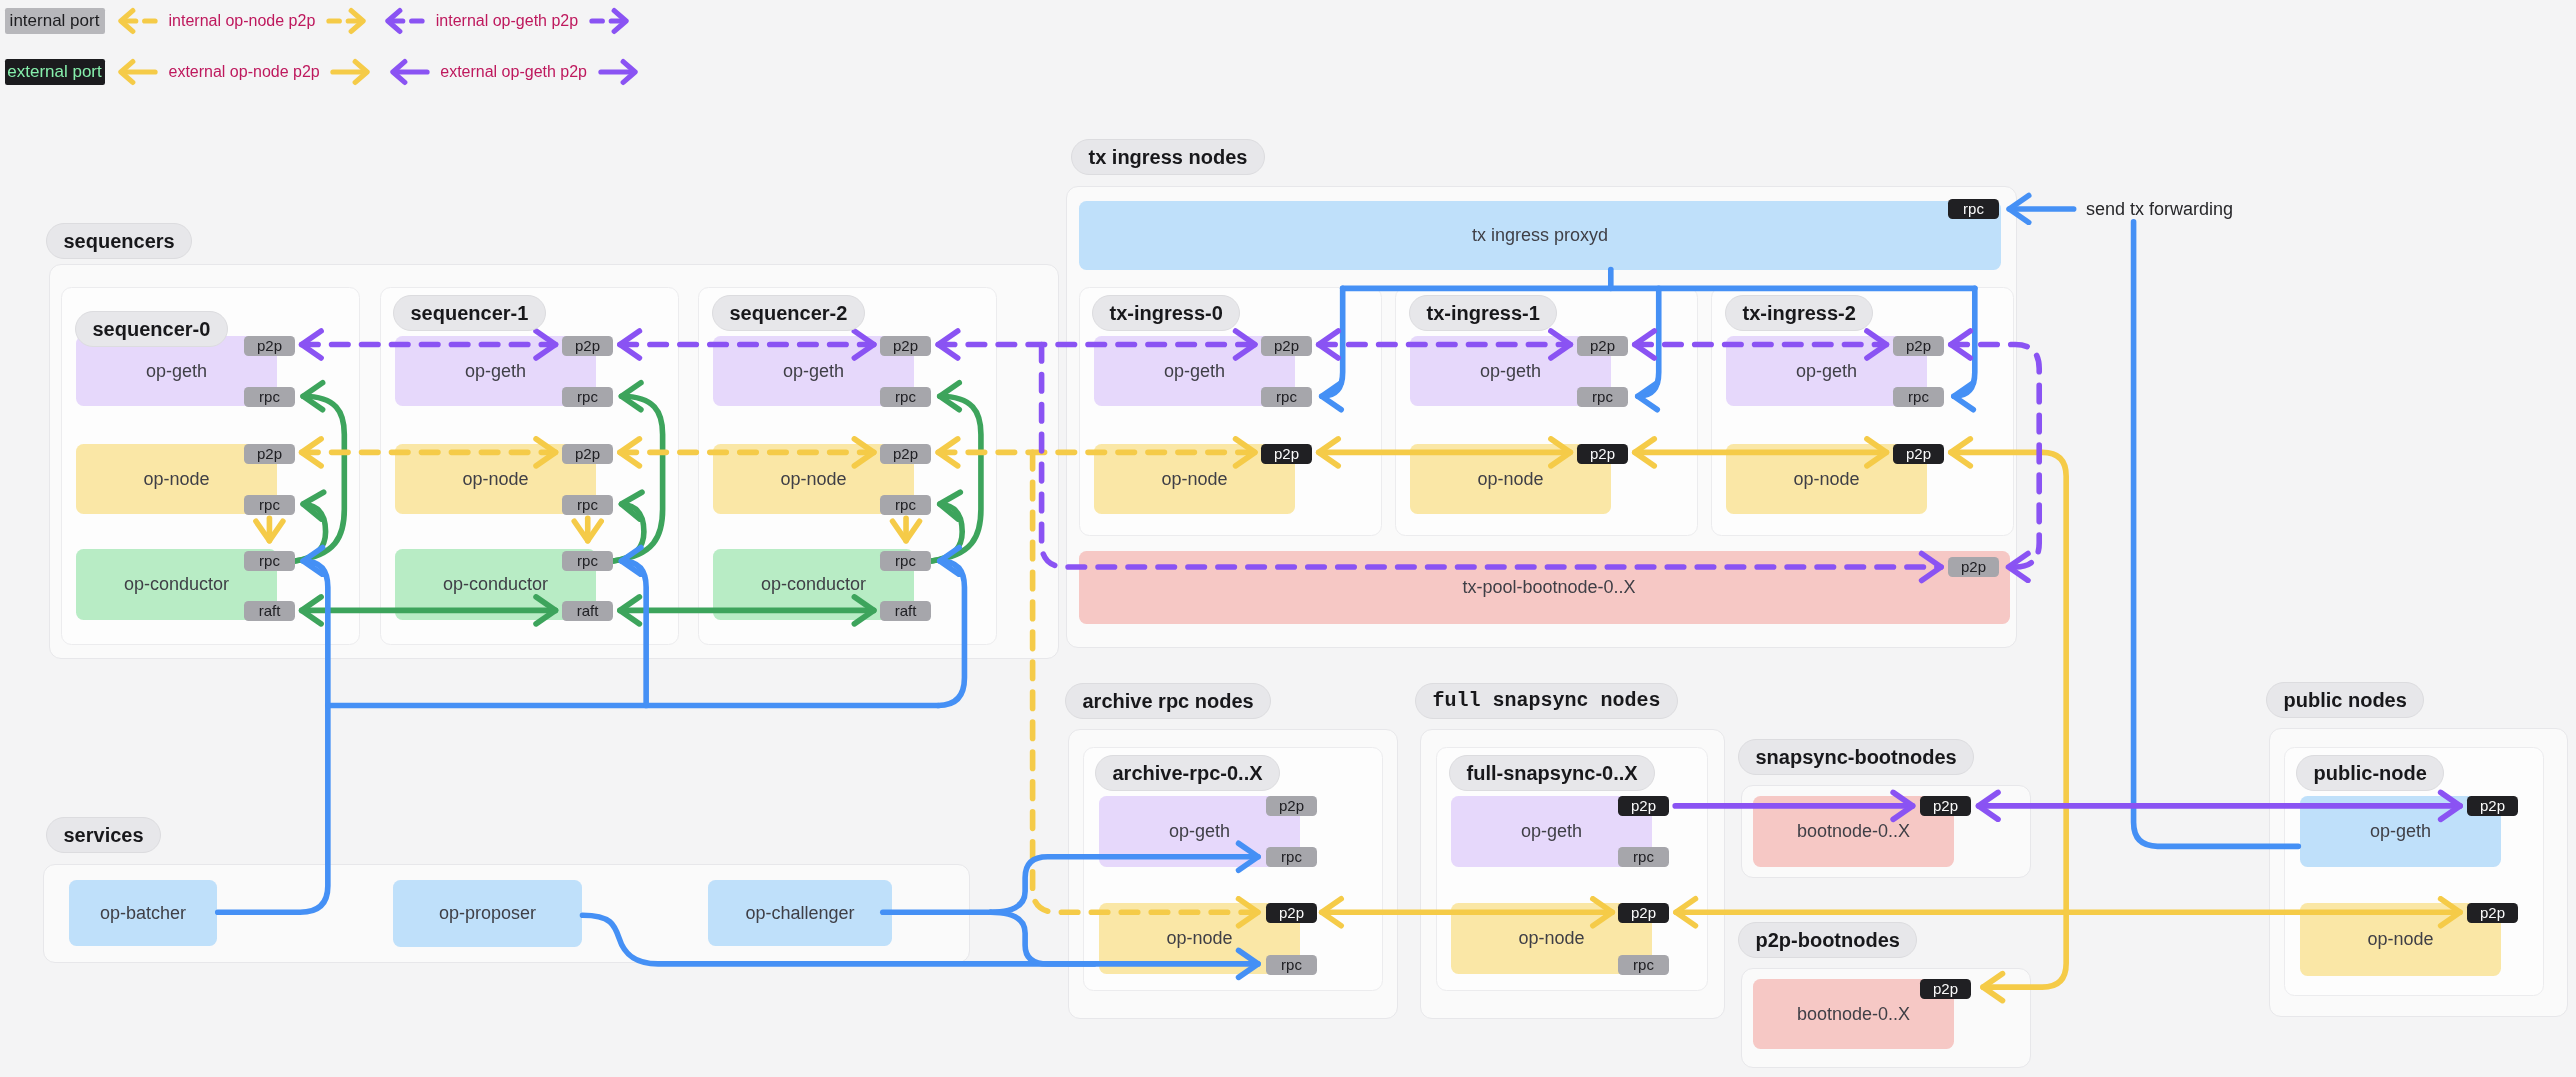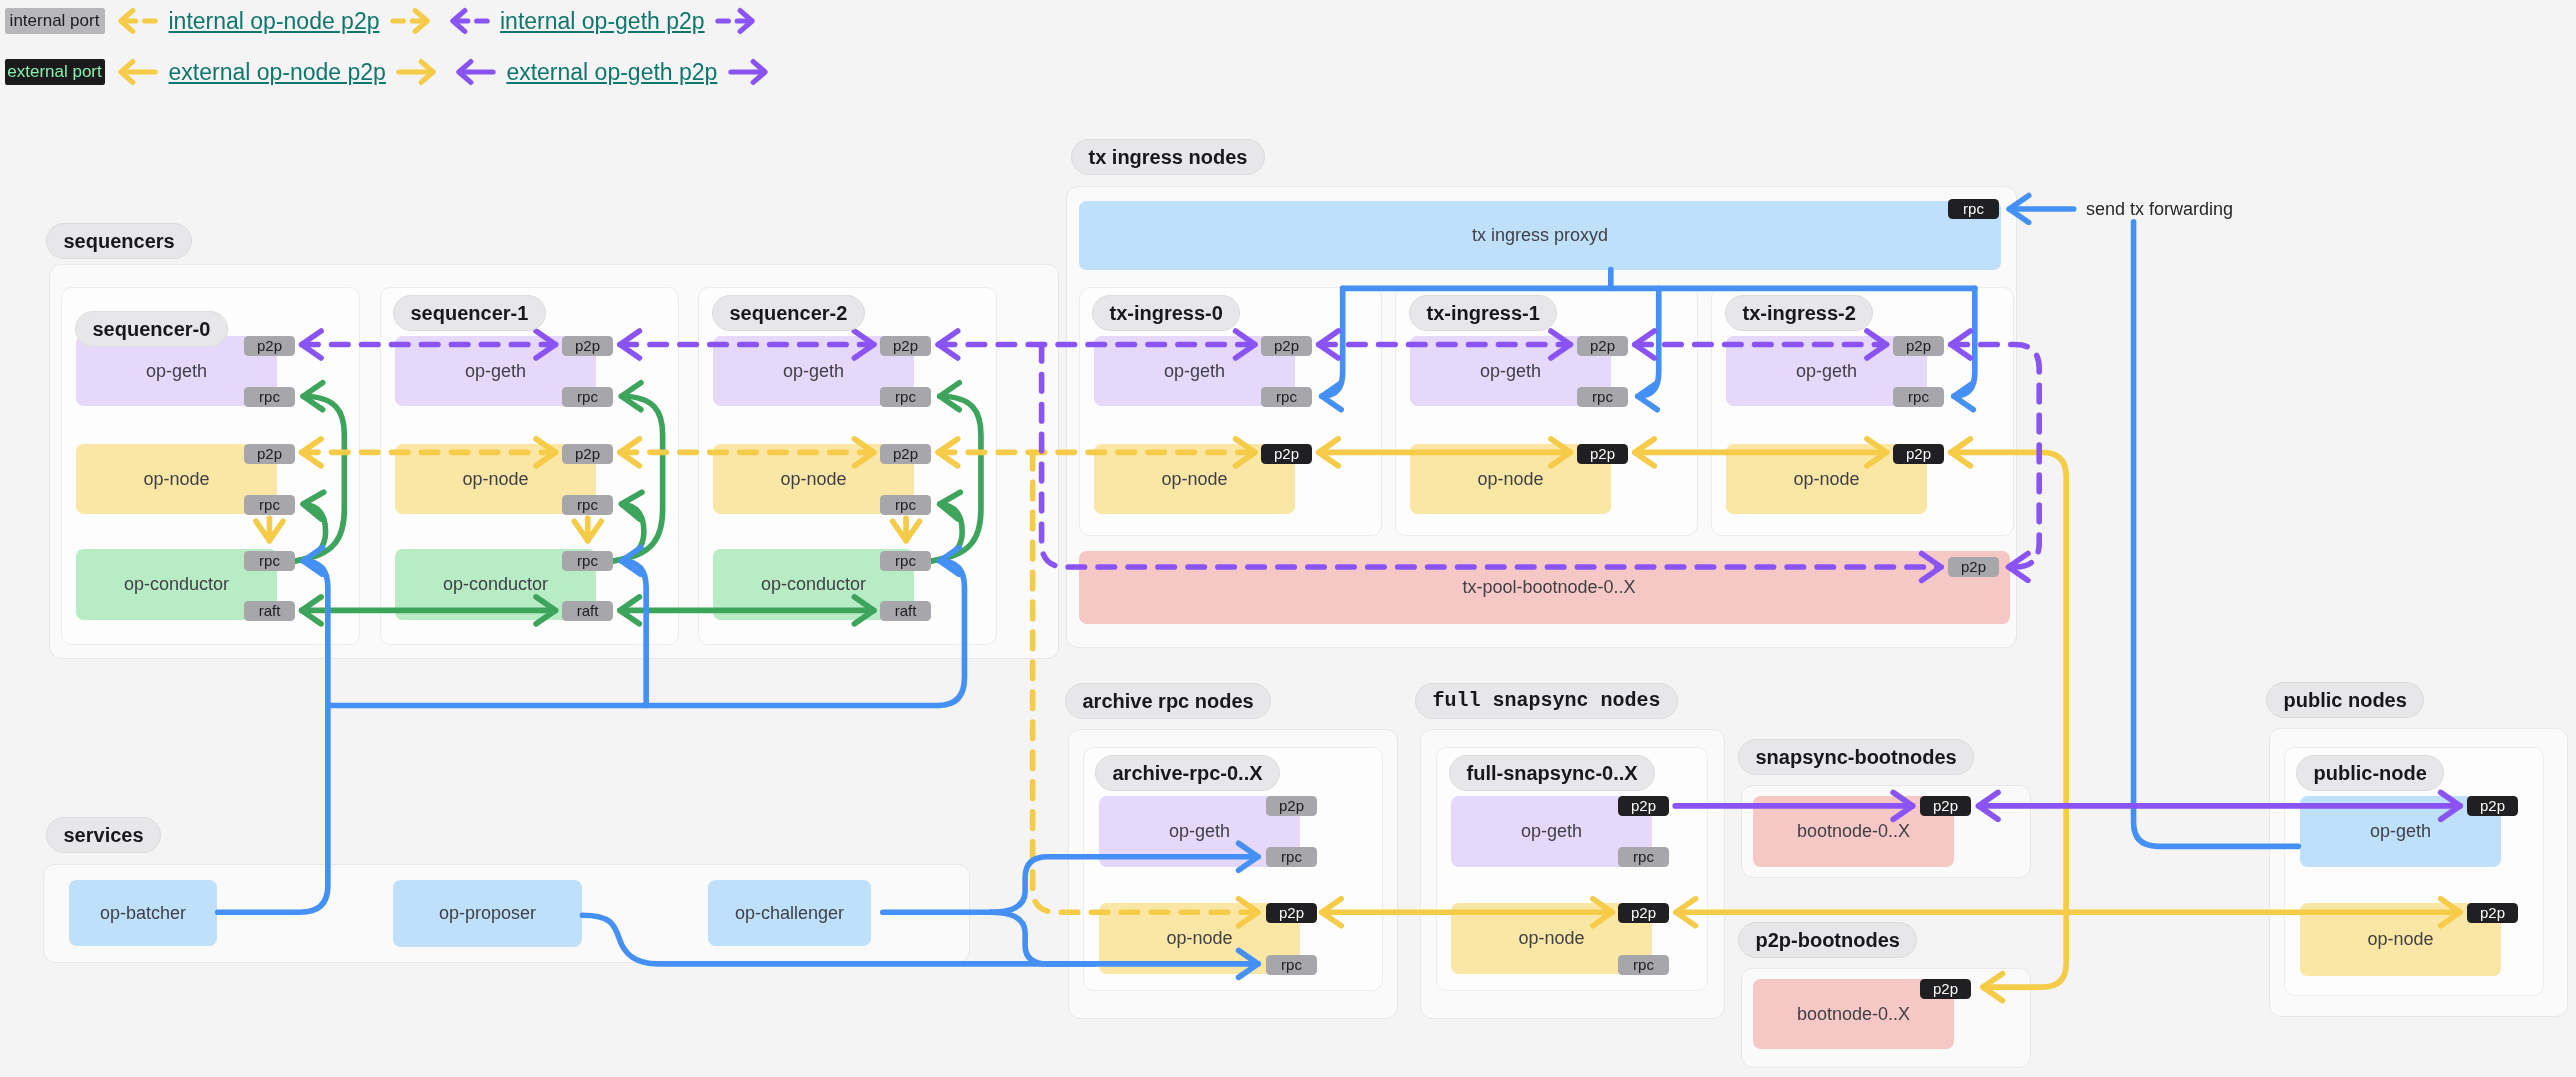--- a/index.html
+++ b/index.html
@@ -20,21 +20,21 @@
   .badge{position:absolute;width:51px;height:19.5px;border-radius:4.5px;z-index:5;display:flex;align-items:center;justify-content:center;
          font-size:15px;font-weight:500;line-height:1;}
   .badge.gray{background:#a6a6ab;color:#202024;}
   .badge.black{background:#202023;color:#fafafa;}
   
   #legend{position:absolute;left:4.5px;top:6px;z-index:6;}
   .legrow{display:flex;align-items:center;gap:7.5px;height:30px;margin-bottom:21px;}
   .legbadge{width:100px;height:25.5px;display:flex;align-items:center;justify-content:center;font-size:17px;border-radius:2.2px;}
   .legbadge.gray{background:#b7b7bb;color:#1c1c1f;}
   .legbadge.black{background:#1b1b1e;color:#86efac;}
-  .legtext{font-size:23px;color:#0f766e;white-space:nowrap;text-decoration:underline;}
+  .legtext{font-size:16px;color:#be185d;white-space:nowrap;}
   .legarrow{display:block;}
   #sendtx{position:absolute;left:2086px;top:199px;font-size:18px;color:#27272a;z-index:6;white-space:nowrap;}
   
   #edges path{fill:none;stroke-width:7.5;stroke-linecap:round;stroke-linejoin:round;}
   .eY{stroke:#f5cb48;} .eP{stroke:#8a53f3;} .eG{stroke:#3da45c;} .eB{stroke:#4590f5;}
   .dash{stroke-dasharray:22 18;}
 </style>
 </head>
 <body>
 
@@ -311,18 +311,18 @@
       </div>
       <div class="badge black" style="left: 2467px; top: 903px;">p2p</div>
       <div class="container" style="left: 43px; top: 864px; width: 925px; height: 97px;"></div>
       <div class="pill" style="left: 46px; top: 817px;">services</div>
       <div class="node c-blue" style="left: 69px; top: 880px; width: 148px; height: 66px;">
         <span>op-batcher</span>
       </div>
       <div class="node c-blue" style="left: 393px; top: 880px; width: 189px; height: 67px;">
         <span>op-proposer</span>
       </div>
-      <div class="node c-blue" style="left: 708px; top: 880px; width: 163px; height: 66px;">
+      <div class="node c-blue" style="left: 708px; top: 880px; width: 184px; height: 66px;">
         <span>op-challenger</span>
       </div>
     </div>
 </div>
 
 
 </body></html>

